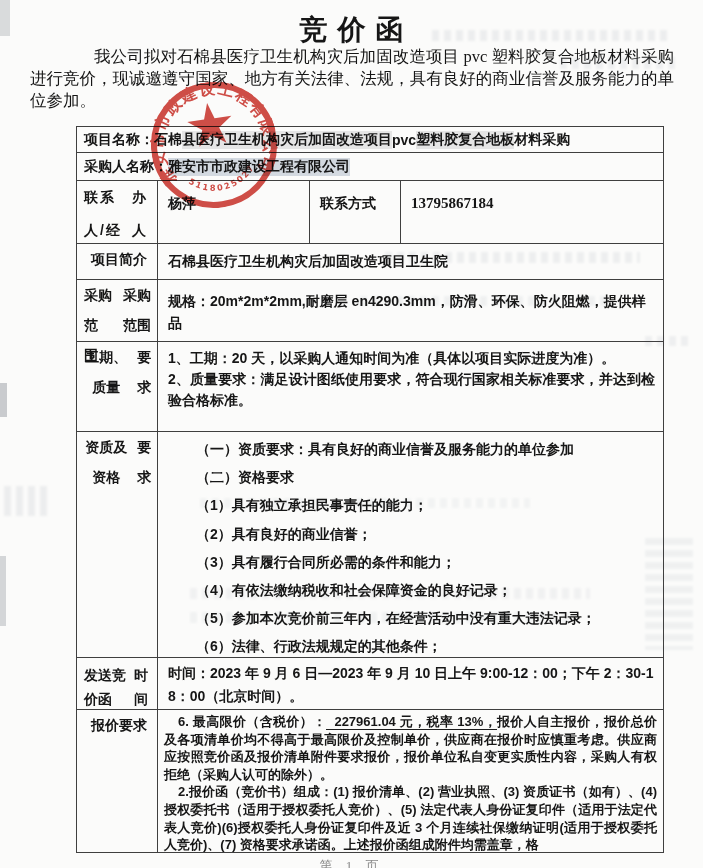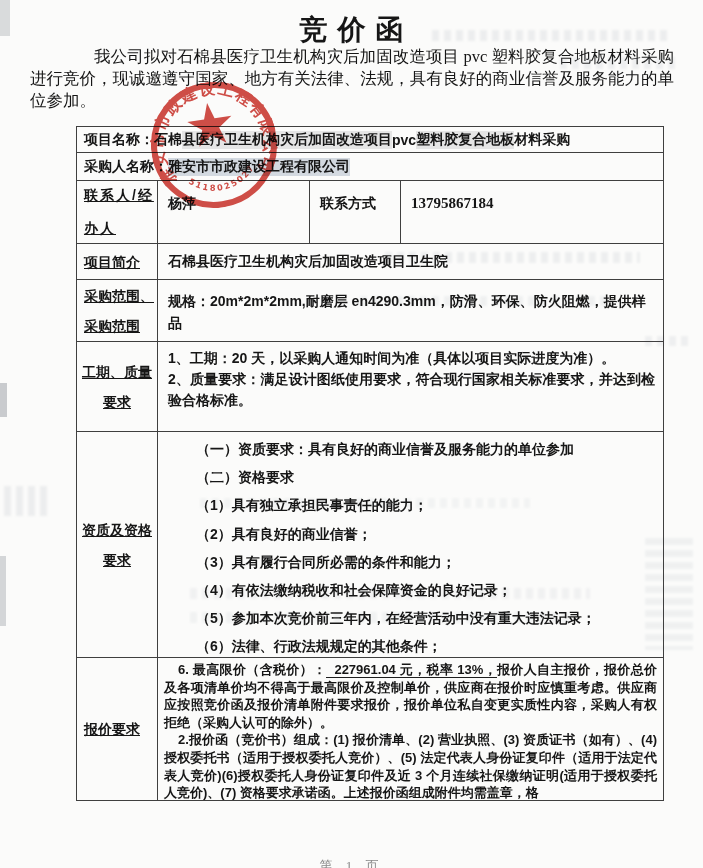--- a/index.html
+++ b/index.html
@@ -31,21 +31,21 @@
   .r2{height:28px;align-items:center;padding-left:7px;}
   .r3{height:63px;}
   .r4{height:36px;}
   .r5{height:62px;justify-content:flex-end;}
   .r6{height:90px;}
   .r7{height:226px;}
   .r8{height:52px;}
   .r9{height:143px;}
   .lbl{
     width:81px;flex:none;border-right:1.4px solid #3f3f3f;box-sizing:border-box;
-    padding:0 3px 0 7px;display:flex;flex-direction:column;justify-content:center;text-decoration:underline;
+    padding:0 3px 0 7px;display:flex;flex-direction:row;justify-content:center;
   }
   .lbl span{display:block;line-height:30px;}
   .lbl-center{padding:0 2px;text-align:center;}
   .lbl-top{justify-content:flex-start;padding-top:5px;}
   .lbl-top span{line-height:24px;}
   .lbl-sp span{letter-spacing:2px;line-height:33px;}
   .cell{box-sizing:border-box;display:flex;align-items:center;padding-left:10px;}
   .c-name{width:152px;border-right:1.4px solid #3f3f3f;align-items:flex-start;padding-top:14px;}
   .c-mlabel{width:91px;border-right:1.4px solid #3f3f3f;align-items:flex-start;padding-top:14px;}
   .c-phone{flex:1;align-items:flex-start;padding-top:14px;font-family:"Liberation Serif",serif;font-size:15px;}
@@ -153,20 +153,27 @@
       <div>（二）资格要求</div>
       <div>（1）具有独立承担民事责任的能力；</div>
       <div>（2）具有良好的商业信誉；</div>
       <div>（3）具有履行合同所必需的条件和能力；</div>
       <div>（4）有依法缴纳税收和社会保障资金的良好记录；</div>
       <div>（5）参加本次竞价前三年内，在经营活动中没有重大违法记录；</div>
       <div>（6）法律、行政法规规定的其他条件；</div>
     </div>
   </div>
 
+  <div class="row r8">
+    <div class="lbl lbl-top">
+      <span>发送竞价函</span>
+      <span>时间</span>
+    </div>
+    <div class="content c-time">时间：2023 年 9 月 6 日—2023 年 9 月 10 日上午 9:00-12：00；下午 2：30-18：00（北京时间）。</div>
+  </div>
 
   <div class="row r9">
     <div class="lbl">
         <span>报价要求</span>
       </div>
     <div class="content c-quote">
       <p><span>6. 最高限价（含税价）：</span><span class="ul">&nbsp;&nbsp;227961.04 元，税率 13%，</span><span>报价人自主报价，报价总价及各项清单价均不得高于最高限价及控制单价，供应商在报价时应慎重考虑。供应商应按照竞价函及报价清单附件要求报价，报价单位私自变更实质性内容，采购人有权拒绝（采购人认可的除外）。</span></p>
       <p>2.报价函（竞价书）组成：(1) 报价清单、(2) 营业执照、(3) 资质证书（如有）、(4) 授权委托书（适用于授权委托人竞价）、(5) 法定代表人身份证复印件（适用于法定代表人竞价)(6)授权委托人身份证复印件及近 3 个月连续社保缴纳证明(适用于授权委托人竞价)、(7) 资格要求承诺函。上述报价函组成附件均需盖章，格</p>
     </div>
   </div>

